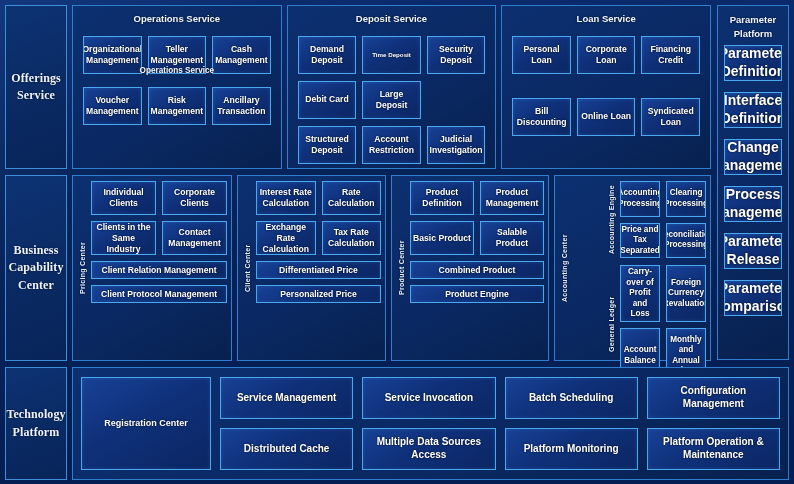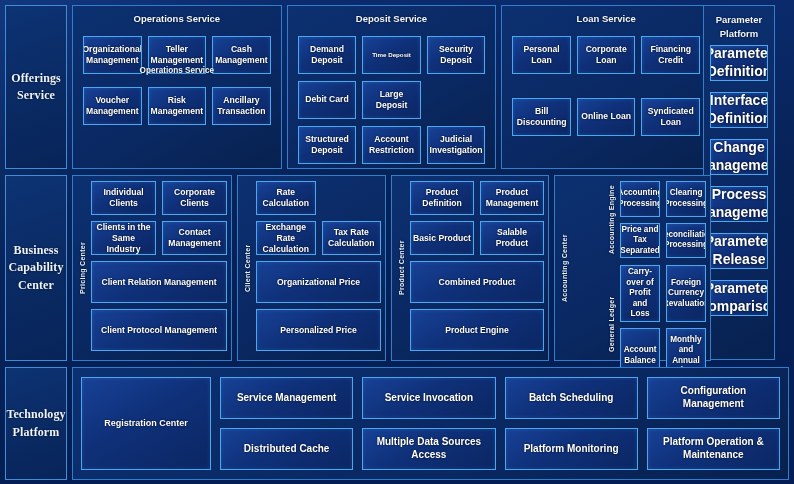--- a/index.html
+++ b/index.html
@@ -113,21 +113,21 @@
     margin: -8px 0 1px;
     position: relative; z-index: 3;
   }
 
   .spacer-sm { height: 6px; }
   .spacer-md { height: 11px; }
 
   
   #param-col {
     position: absolute;
-    right: 19px; top: 5px;
+    right: 5px; top: 5px;
     width: 72px; height: 355px;
     border: 1.5px solid #2e7fce;
     background: linear-gradient(150deg, #0c3070 0%, #0a2862 60%, #07214f 100%);
     padding: 5px 6px;
     display: flex; flex-direction: column;
   }
   #param-col .group-title { padding: 2px 0 3px; line-height: 1.5; }
   #param-col .cell { height: 36px; font-size: 14px; }
   #param-col .plist { display: flex; flex-direction: column; gap: 11px; flex: 1; }
 
@@ -136,21 +136,21 @@
   #bcc-groups { display: flex; gap: 5px; flex: 1 1 auto; margin-right: 78px; }
   #bcc-groups > .group { display: flex; padding: 5px 4px; }
   #g-pricing { flex: 0 0 160px; }
   #g-client  { flex: 0 0 149px; }
   #g-product { flex: 0 0 158px; }
   #g-acct    { flex: 1 1 auto; gap: 36px; }
 
   .bcc-body { flex: 1 1 auto; display: flex; flex-direction: column; gap: 6px; padding-left: 3px; }
   .pair { display: grid; grid-template-columns: 1fr 1fr; gap: 6px; }
   .pair .cell { height: 34px; }
-  .wide .cell { height: 42px; }
+  .wide .cell { height: 18px; }
 
   .acct-inner { flex: 1 1 auto; display: flex; flex-direction: column; gap: 7px; }
   .acct-sec { display: flex; gap: 3px; flex: 1; }
   .acct-sec .pairs { flex: 1; display: grid; grid-template-columns: 1fr 1fr; grid-template-rows: 1fr 1fr; gap: 6px; }
   .acct-sec .cell { height: auto; min-height: 32px; font-size: 8.2px; }
 
   
   #row-tech { height: 113px; margin-top: 6px; }
   #tech-group { flex: 1 1 auto; display: flex; gap: 9px; align-items: stretch; padding: 9px 8px; }
   #tech-reg { flex: 0 0 130px; }
@@ -257,28 +257,29 @@
           <div class="wide">
             <div class="cell">Client Protocol Management</div>
           </div>
         </div>
       </div>
 
       <div class="group" id="g-client">
         <div class="vlabel">Client Center</div>
         <div class="bcc-body">
           <div class="pair">
+            <div class="cell">Interest Rate Calculation</div>
             <div class="cell">Rate Calculation</div>
           </div>
           <div class="pair">
             <div class="cell">Exchange Rate Calculation</div>
             <div class="cell">Tax Rate Calculation</div>
           </div>
           <div class="wide">
-            <div class="cell">Organizational Price</div>
+            <div class="cell">Differentiated Price</div>
           </div>
           <div class="wide">
             <div class="cell">Personalized Price</div>
           </div>
         </div>
       </div>
 
       <div class="group" id="g-product">
         <div class="vlabel">Product Center</div>
         <div class="bcc-body">

